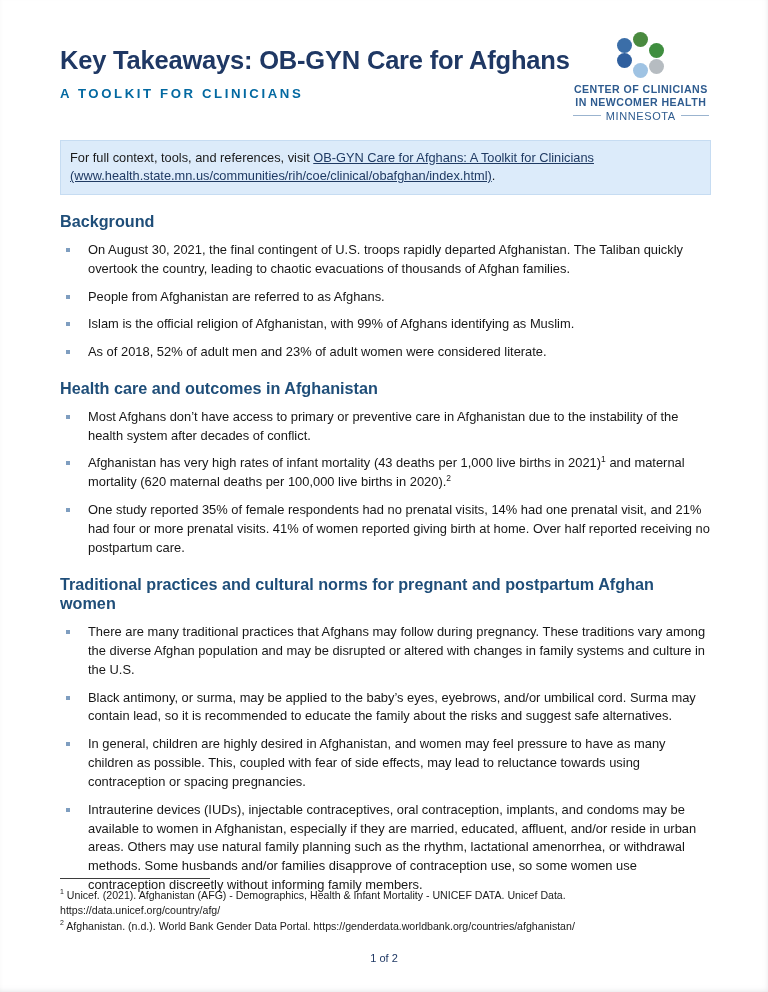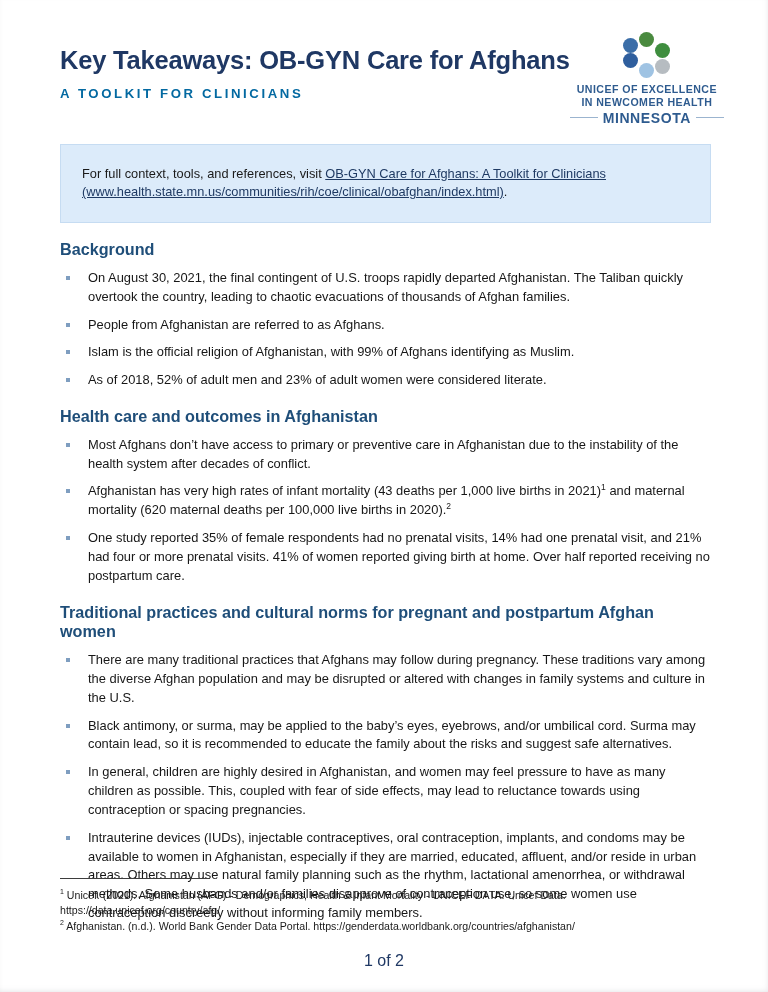--- a/index.html
+++ b/index.html
@@ -97,37 +97,37 @@
     justify-content: center;
     gap: 5px;
     margin-top: 1px;
   }
   .logo-rule {
     height: 1px;
     width: 28px;
     background: #9bb4cf;
   }
   .logo-text-3 {
-    font-size: 14px;
-    font-weight: bold;
+    font-size: 11px;
+    font-weight: normal;
     color: #2e5b8f;
     letter-spacing: 0.6px;
   }
 
   
   .callout {
     margin-top: 18px;
     background: #dcebfa;
     border: 1px solid #c6dcf2;
     padding: 8px 9px 9px 9px;
     box-sizing: border-box;
     width: 651px;
   }
   .callout p {
-    margin: 12px;
+    margin: 0;
     font-size: 12.8px;
     line-height: 1.42;
     color: #1a1a1a;
   }
   .callout a {
     color: #1f3a63;
     text-decoration: underline;
   }
 
   
@@ -182,21 +182,21 @@
     font-size: 10.6px;
     line-height: 1.46;
     color: #1a1a1a;
   }
   .page-number {
     position: absolute;
     left: 0;
     top: 952px;
     width: 768px;
     text-align: center;
-    font-size: 16px;
+    font-size: 11px;
     color: #1f3864;
   }
 </style>
 </head>
 <body>
 
 <div class="page">
   <div class="page-edge-shadow"></div>
 
   <div class="content">
@@ -209,21 +209,21 @@
 
       <div class="logo-block">
         <div class="logo-mark">
           <span class="logo-dot ld-top"></span>
           <span class="logo-dot ld-topright"></span>
           <span class="logo-dot ld-botright"></span>
           <span class="logo-dot ld-bottom"></span>
           <span class="logo-dot ld-botleft"></span>
           <span class="logo-dot ld-topleft"></span>
         </div>
-        <div class="logo-text-1">UNICEF OF EXCELLENCE</div>
+        <div class="logo-text-1">CENTER OF CLINICIANS</div>
         <div class="logo-text-2">IN NEWCOMER HEALTH</div>
         <div class="logo-mn-row">
           <span class="logo-rule"></span>
           <span class="logo-text-3">MINNESOTA</span>
           <span class="logo-rule"></span>
         </div>
       </div>
     </div>
 
     <div class="callout">

